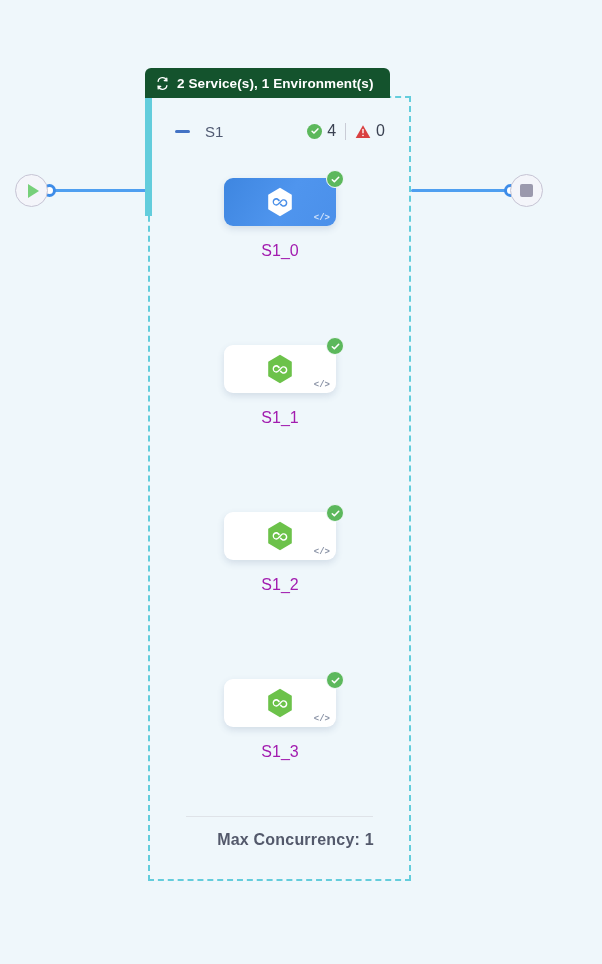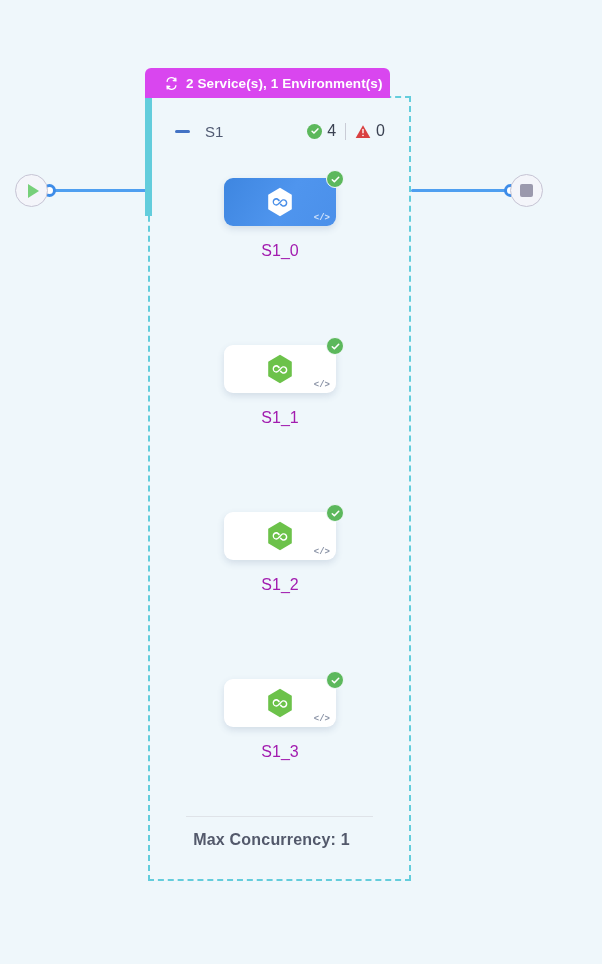--- a/index.html
+++ b/index.html
@@ -78,25 +78,25 @@
     border-radius: 2px;
   }
 
   
   #group-header {
     position: absolute;
     left: 145px;
     top: 68px;
     width: 245px;
     height: 30px;
-    background: #d946ef;
+    background: #14532d;
     border-radius: 6px 6px 0 0;
     display: flex;
     align-items: center;
-    padding-left: 19px;
+    padding-left: 10px;
     box-sizing: border-box;
     color: #ffffff;
     font-size: 13.5px;
     font-weight: bold;
     letter-spacing: .1px;
     z-index: 4;
   }
   #group-header .hdr-icon {
     display: inline-flex;
     margin-right: 7px;
@@ -257,21 +257,21 @@
     position: absolute;
     left: 186px;
     top: 816px;
     width: 187px;
     height: 1px;
     background: #dfe3e8;
     z-index: 5;
   }
   #max-concurrency {
     position: absolute;
-    left: 140px;
+    left: 164px;
     top: 831px;
     width: 263px;
     text-align: center;
     font-size: 16px;
     font-weight: bold;
     color: #53596b;
     letter-spacing: .2px;
     z-index: 5;
   }
 </style>

